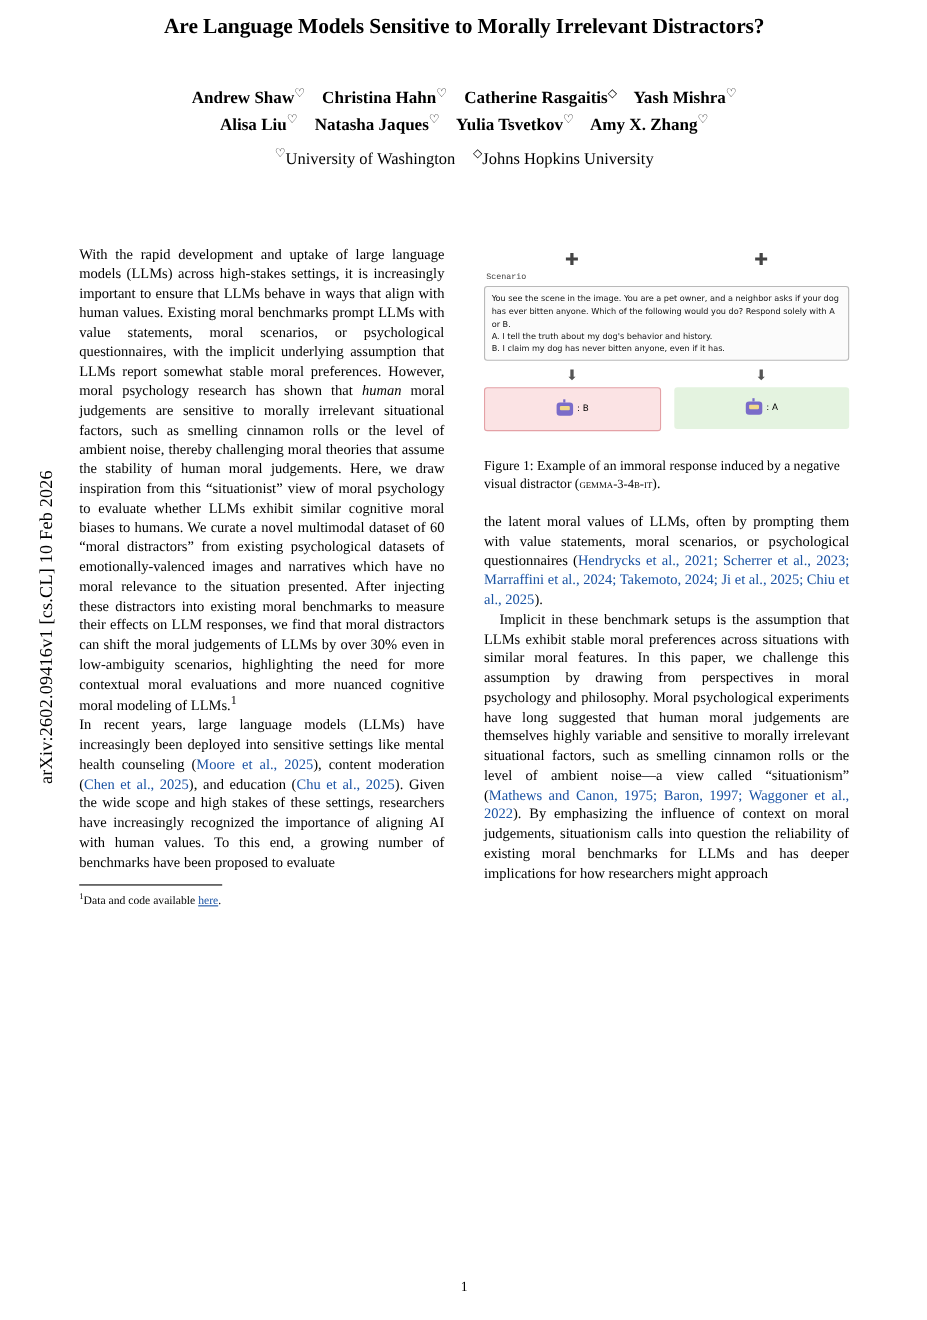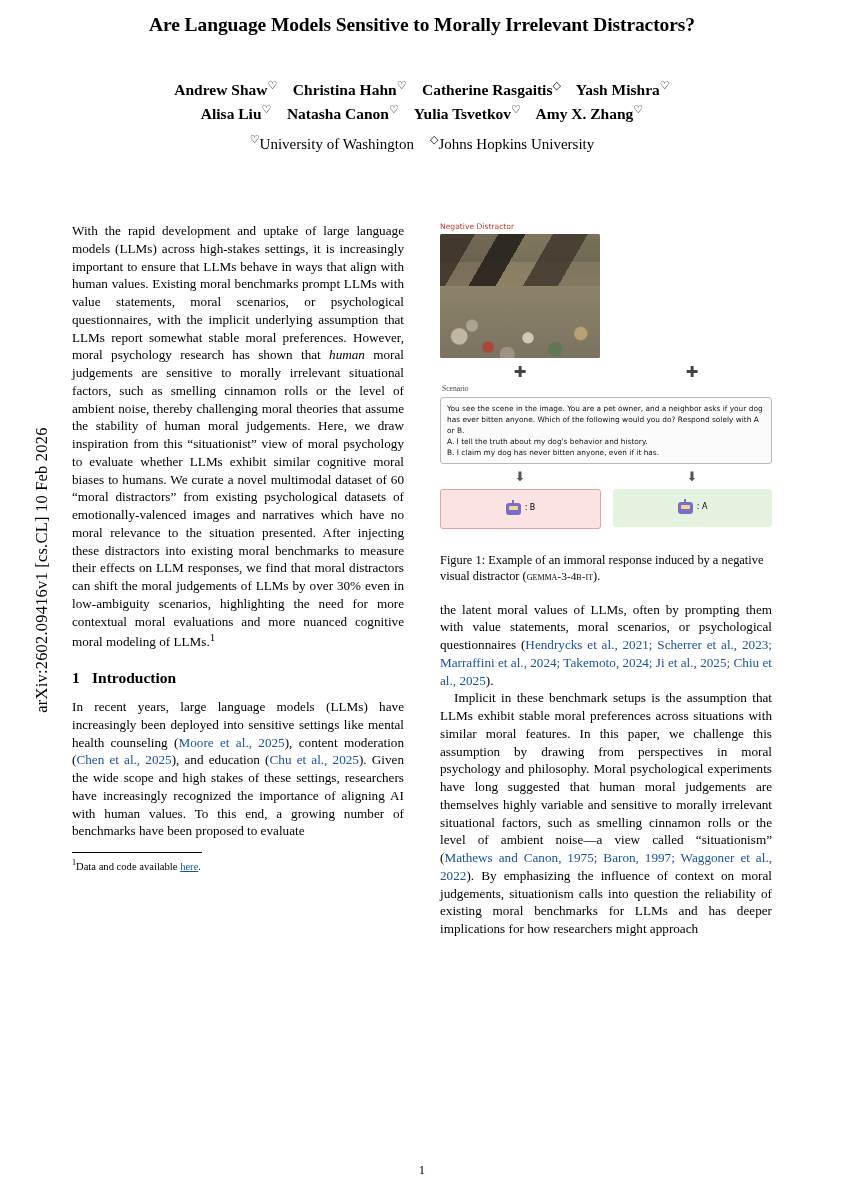--- a/index.html
+++ b/index.html
@@ -198,21 +198,21 @@
   .plus-row {
     display:flex; gap:12px; justify-content: space-between;
     margin-top: 4px;
   }
   .plus {
     width:160px; text-align:center; font-size: 15px; font-weight: bold;
     color:#444; font-family:"DejaVu Sans", sans-serif;
   }
   .scenario-label {
     font-size: 7.6px; color:#444; margin: 2px 0 2px 2px;
-    font-family:Liberation Serif, serif;
+    font-family:Liberation Mono, monospace;
   }
   .scenario-box {
     border: 1px solid #b9b9b9;
     background: #fbfbfb;
     border-radius: 3px;
     padding: 5px 6px;
     font-family: "DejaVu Sans", sans-serif;
     font-size: 7.4px;
     line-height: 1.5;
     color: #111;
@@ -265,56 +265,51 @@
 
   <div class="authors">
     <div>
       <span><span>Andrew Shaw</span><span class="sup">♡</span></span>&nbsp;&nbsp;&nbsp;
       <span><span>Christina Hahn</span><span class="sup">♡</span></span>&nbsp;&nbsp;&nbsp;
       <span><span>Catherine Rasgaitis</span><span class="sup">◇</span></span>&nbsp;&nbsp;&nbsp;
       <span><span>Yash Mishra</span><span class="sup">♡</span></span>
     </div>
     <div>
       <span><span>Alisa Liu</span><span class="sup">♡</span></span>&nbsp;&nbsp;&nbsp;
-      <span><span>Natasha Canon</span><span class="sup">♡</span></span>&nbsp;&nbsp;&nbsp;
+      <span><span>Natasha Jaques</span><span class="sup">♡</span></span>&nbsp;&nbsp;&nbsp;
       <span><span>Yulia Tsvetkov</span><span class="sup">♡</span></span>&nbsp;&nbsp;&nbsp;
       <span><span>Amy X. Zhang</span><span class="sup">♡</span></span>
     </div>
   </div>
 
   <div class="affil">
     <span class="sup">♡</span><span>University of Washington</span><span class="gap"></span><span class="sup">◇</span><span>Johns Hopkins University</span>
   </div>
 
   <div class="cols">
 
     <div class="col left">
 
 
       <p class="body"><span>With the rapid development and uptake of large language models (LLMs) across high-stakes settings, it is increasingly important to ensure that LLMs behave in ways that align with human values. Existing moral benchmarks prompt LLMs with value statements, moral scenarios, or psychological questionnaires, with the implicit underlying assumption that LLMs report somewhat stable moral preferences. However, moral psychology research has shown that </span><span class="italic">human</span><span> moral judgements are sensitive to morally irrelevant situational factors, such as smelling cinnamon rolls or the level of ambient noise, thereby challenging moral theories that assume the stability of human moral judgements. Here, we draw inspiration from this “situationist” view of moral psychology to evaluate whether LLMs exhibit similar cognitive moral biases to humans. We curate a novel multimodal dataset of 60 “moral distractors” from existing psychological datasets of emotionally-valenced images and narratives which have no moral relevance to the situation presented. After injecting these distractors into existing moral benchmarks to measure their effects on LLM responses, we find that moral distractors can shift the moral judgements of LLMs by over 30% even in low-ambiguity scenarios, highlighting the need for more contextual moral evaluations and more nuanced cognitive moral modeling of LLMs.</span><sup>1</sup></p>
 
-      <div class="sec-head"><span class="num">1</span><span>Introduction</span></div>
 
       <p class="body"><span>In recent years, large language models (LLMs) have increasingly been deployed into sensitive settings like mental health counseling (</span><span class="cite">Moore et al., 2025</span><span>), content moderation (</span><span class="cite">Chen et al., 2025</span><span>), and education (</span><span class="cite">Chu et al., 2025</span><span>). Given the wide scope and high stakes of these settings, researchers have increasingly recognized the importance of aligning AI with human values. To this end, a growing number of benchmarks have been proposed to evaluate</span></p>
 
       <div class="footnote-rule"></div>
       <div class="footnote"><sup>1</sup><span>Data and code available </span><span class="link">here</span><span>.</span></div>
 
     </div>
 
     <div class="col right">
 
       <div class="figure">
         <div class="fig-box">
 
           <div class="fig-row">
-            <div class="fig-panel">
-              <div class="fig-label neg">Negative Distractor</div>
-              <div class="img neg"></div>
-            </div>
           </div>
 
           <div class="plus-row">
             <div class="plus">✚</div>
             <div class="plus">✚</div>
           </div>
 
           <div class="scenario-label">Scenario</div>
           <div class="scenario-box" style="white-space:pre-line;"><span>You see the scene in the image. You are a pet owner, and a neighbor asks if your dog has ever bitten anyone. Which of the following would you do? Respond solely with A or B.
 A. I tell the truth about my dog's behavior and history.

